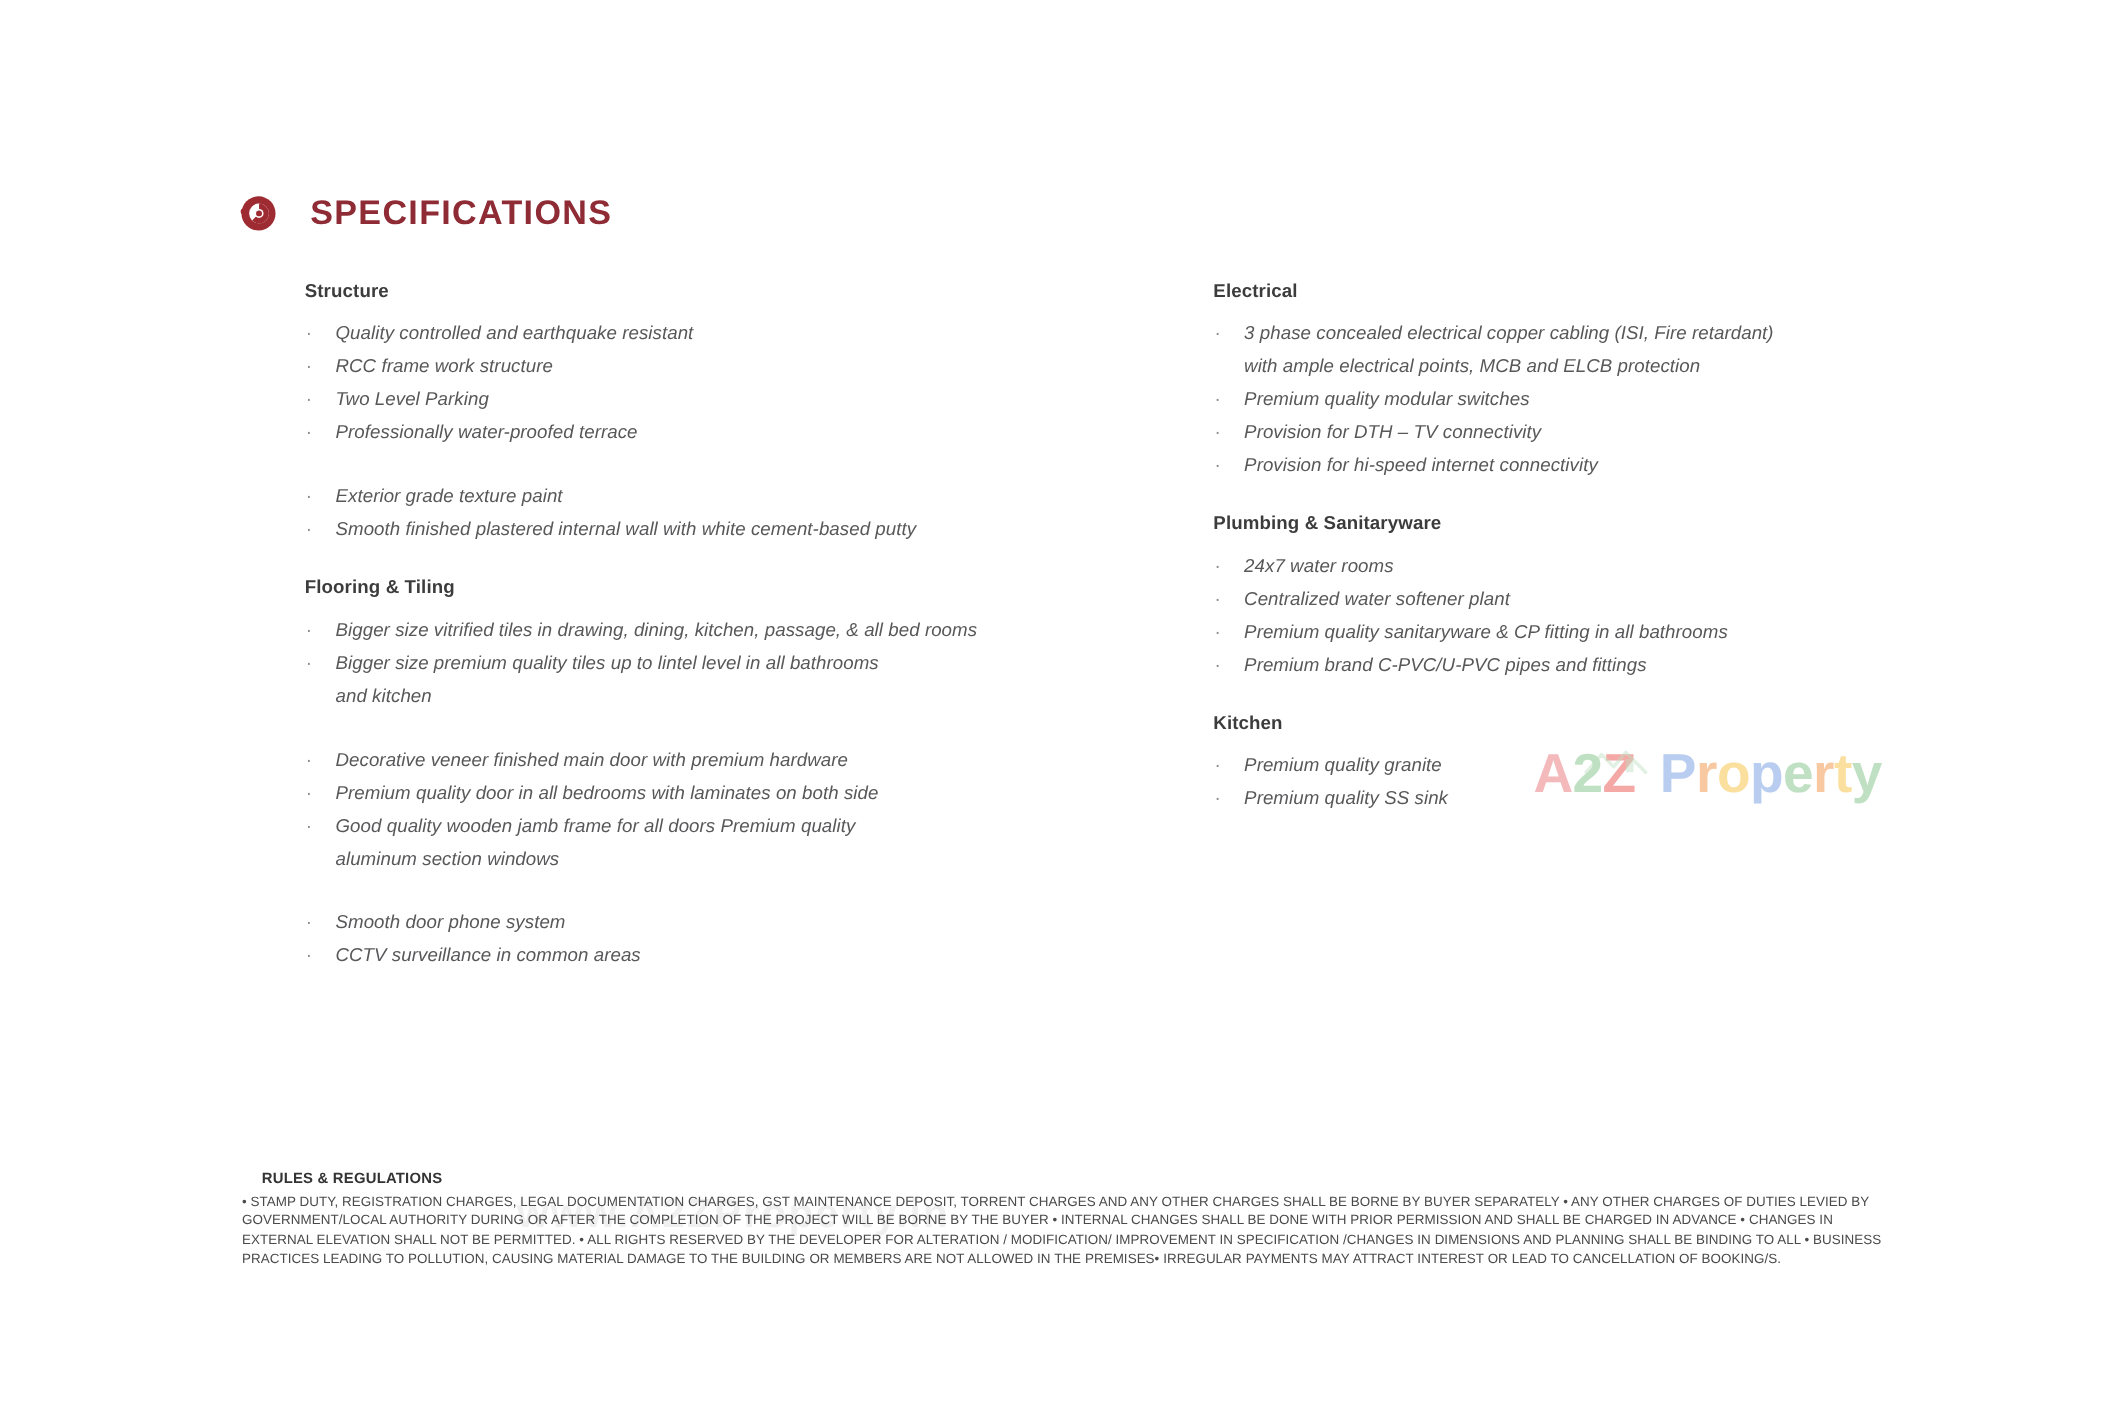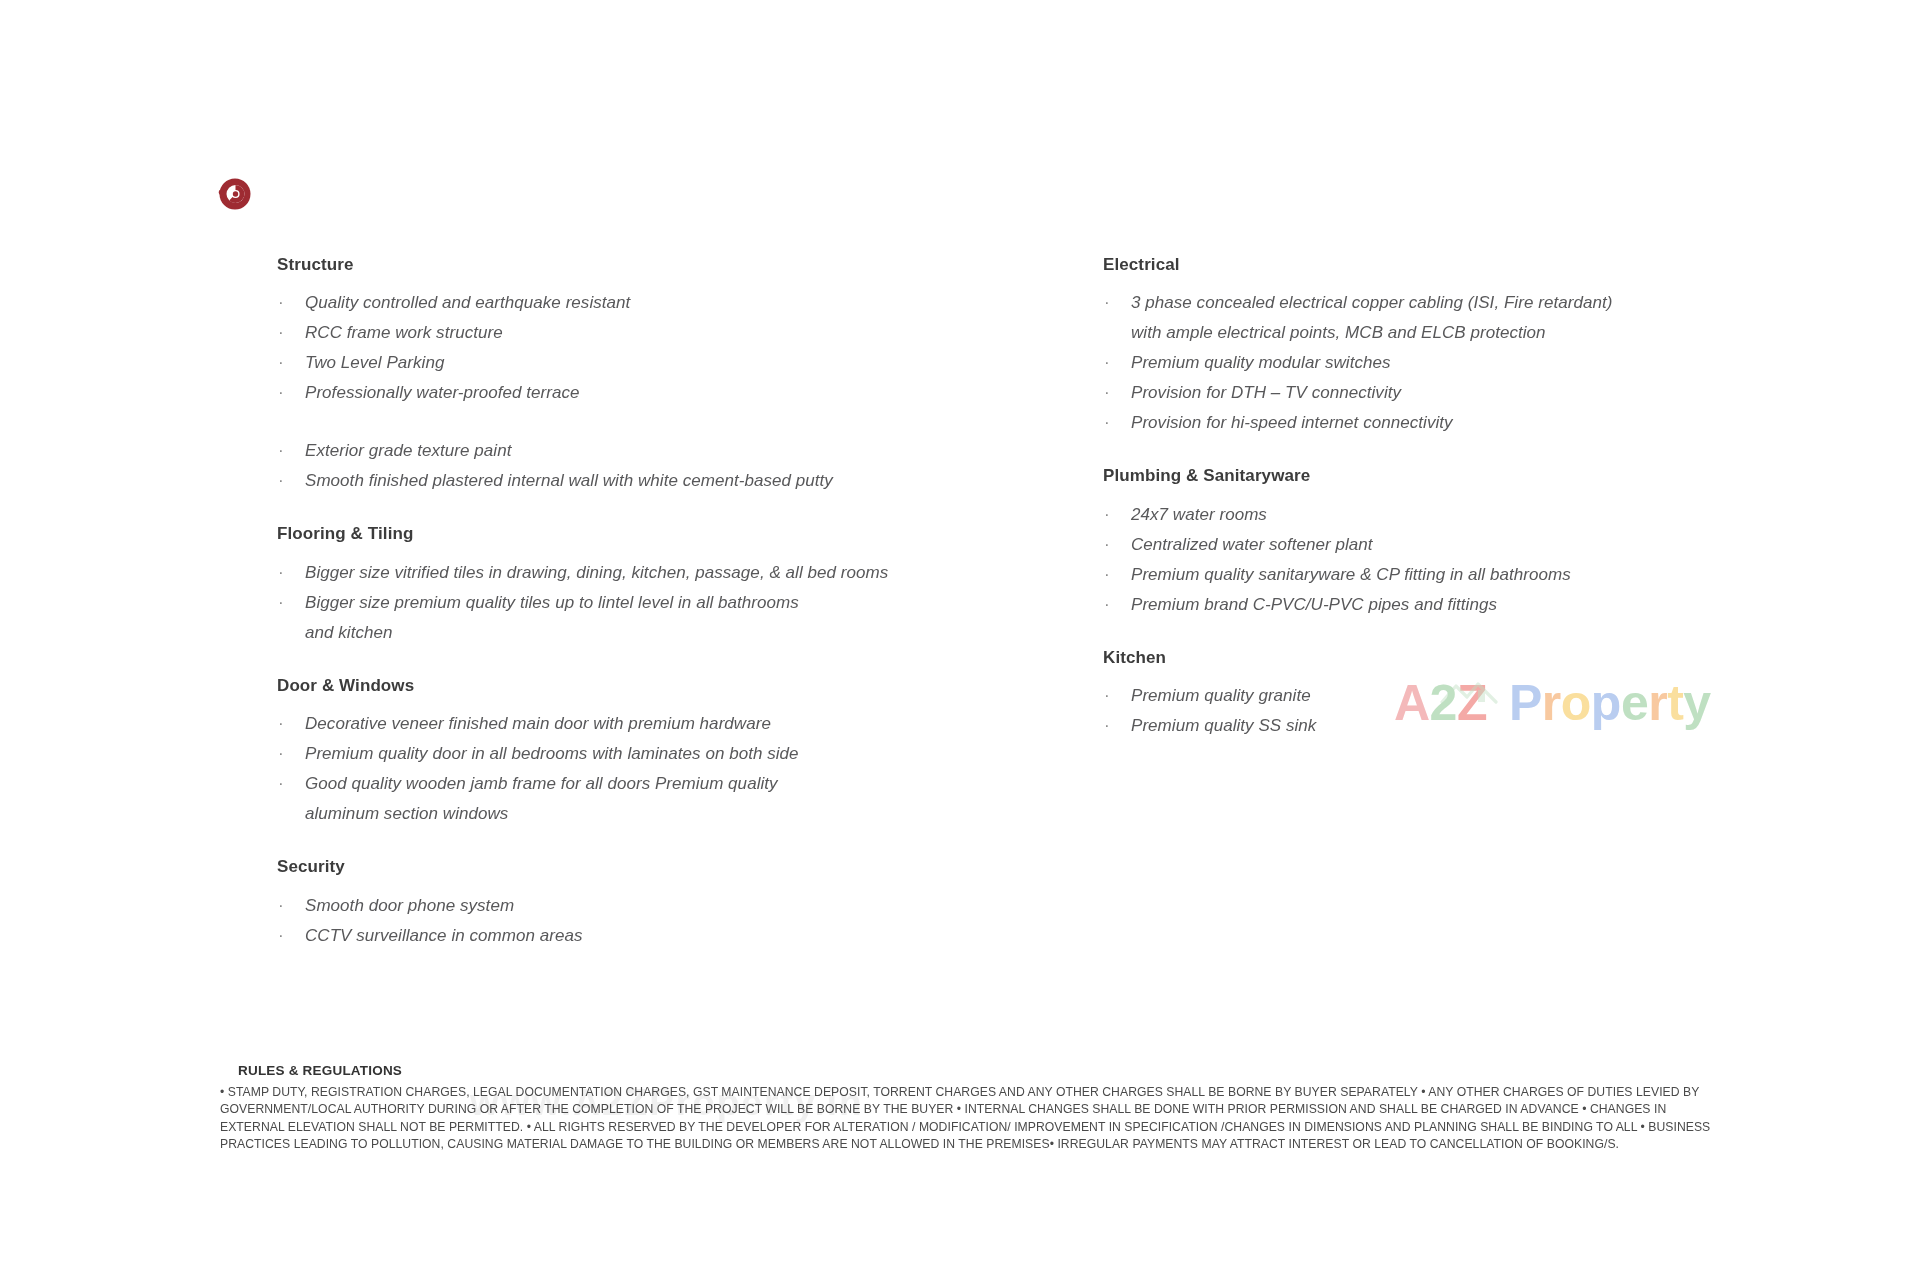--- a/index.html
+++ b/index.html
@@ -170,20 +170,21 @@
 
   <div class="header">
     <svg class="brand-mark" viewBox="0 0 42 42" aria-hidden="true">
       <circle cx="22" cy="21" r="15.5" fill="#9e2b32"></circle>
       <circle cx="22.5" cy="21" r="9" fill="#ffffff"></circle>
       <path d="M22.5 12 A9 9 0 0 1 22.5 30 A9 9 0 0 1 16.2 27.4 L22.5 21 Z" fill="#9e2b32"></path>
       <circle cx="22.5" cy="21" r="4.1" fill="#ffffff"></circle>
       <circle cx="22.5" cy="21" r="2.7" fill="#9e2b32"></circle>
       <circle cx="8.4" cy="19.2" r="2.6" fill="#9e2b32"></circle>
     </svg>
+    <div class="page-title">SPECIFICATIONS</div>
   </div>
 
   <div class="columns">
     <div class="col col-left" id="col-left">
         <div class="spec-group">
           <div class="group-heading">Structure</div>
           <ul class="spec-list">
             <li>
               <span class="bullet-dot">·</span>
               <span class="li-text">Quality controlled and earthquake resistant</span>
@@ -222,39 +223,37 @@
               <span class="li-text">Bigger size vitrified tiles in drawing, dining, kitchen, passage, &amp; all bed rooms</span>
             </li>
             <li>
               <span class="bullet-dot">·</span>
               <span class="li-text">Bigger size premium quality tiles up to lintel level in all bathrooms
 and kitchen</span>
             </li>
           </ul>
         </div>
         <div class="spec-group">
-          <div class="group-heading">Door &amp; Windows</div>
           <ul class="spec-list">
             <li>
               <span class="bullet-dot">·</span>
               <span class="li-text">Decorative veneer finished main door with premium hardware</span>
             </li>
             <li>
               <span class="bullet-dot">·</span>
               <span class="li-text">Premium quality door in all bedrooms with laminates on both side</span>
             </li>
             <li>
               <span class="bullet-dot">·</span>
               <span class="li-text">Good quality wooden jamb frame for all doors  Premium quality
 aluminum section windows</span>
             </li>
           </ul>
         </div>
         <div class="spec-group">
-          <div class="group-heading">Security</div>
           <ul class="spec-list">
             <li>
               <span class="bullet-dot">·</span>
               <span class="li-text">Smooth door phone system</span>
             </li>
             <li>
               <span class="bullet-dot">·</span>
               <span class="li-text">CCTV surveillance in common areas</span>
             </li>
           </ul>

